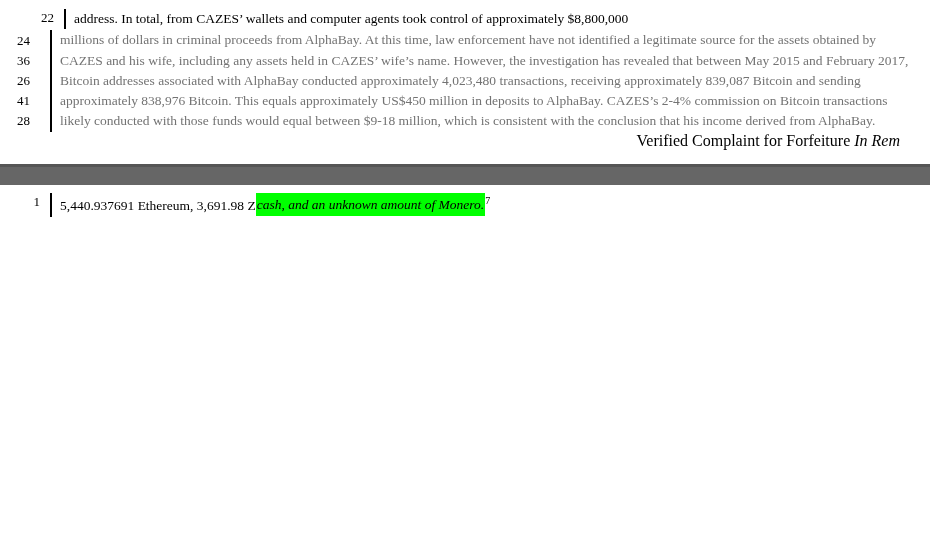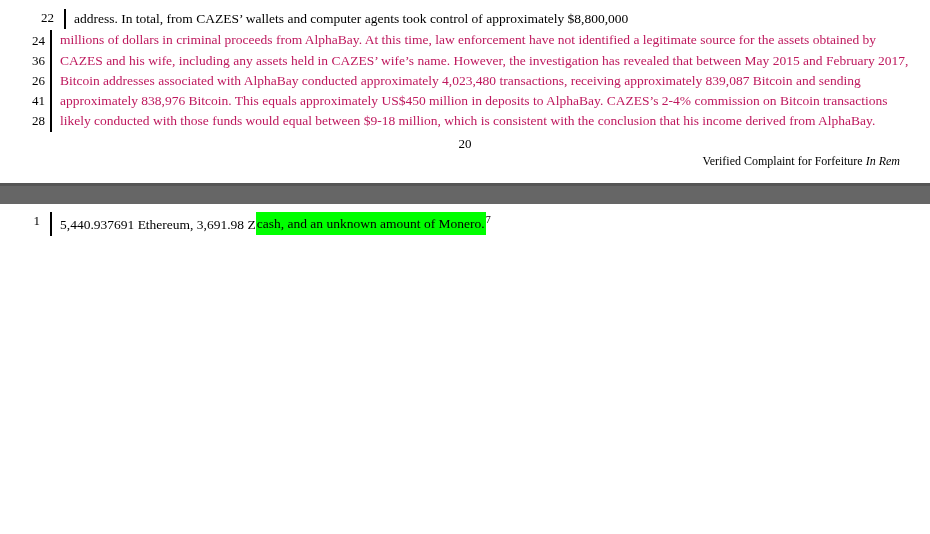--- a/index.html
+++ b/index.html
@@ -69,21 +69,21 @@
       display: flex;
       align-items: flex-start;
     }
 
     .line-numbers-col {
       width: 50px;
       flex-shrink: 0;
       display: flex;
       flex-direction: column;
       text-align: right;
-      padding-right: 5px;
+      padding-right: 20px;
       font-size: 13px;
       color: #000;
       line-height: 1.5;
       padding-top: 1px;
     }
 
     .line-numbers-col span {
       display: block;
       height: 20px;
       line-height: 20px;
@@ -94,34 +94,34 @@
       background: #000;
       flex-shrink: 0;
       margin-right: 8px;
       align-self: stretch;
     }
 
     .paragraph-text {
       flex: 1;
       font-size: 13.5px;
       line-height: 1.5;
-      color: #be185d;
+      color: #737373;
       padding-right: 20px;
     }
 
     .page-footer {
       text-align: center;
       font-size: 13px;
       color: #000;
       padding: 4px 0 2px 0;
     }
 
     .footer-right {
       text-align: right;
-      font-size: 12px;
+      font-size: 16px;
       color: #000;
       padding-right: 30px;
       padding-bottom: 4px;
       font-style: italic;
     }
 
     .footer-right span.normal {
       font-style: normal;
     }
 
@@ -176,20 +176,21 @@
       flex: 1;
       font-size: 13.5px;
       color: #000;
       line-height: 1.5;
       padding-right: 20px;
     }
 
     .highlight-green {
       background-color: #00ff00;
       padding: 4px 1px;
+      font-style: italic;
     }
 
     sup {
       font-size: 10px;
       vertical-align: super;
     }
   </style>
 </head>
 <body>
 
@@ -207,21 +208,20 @@
       <span>24</span>
       <span>36</span>
       <span>26</span>
       <span>41</span>
       <span>28</span>
     </div>
     <div class="divider-col"></div>
     <div class="paragraph-text">millions of dollars in criminal proceeds from AlphaBay.  At this time, law enforcement have not identified a legitimate source for the assets obtained by CAZES and his wife, including any assets held in CAZES’ wife’s name.  However, the investigation has revealed that between May 2015 and February 2017, Bitcoin addresses associated with AlphaBay conducted approximately 4,023,480 transactions, receiving approximately 839,087 Bitcoin and sending approximately 838,976 Bitcoin. This equals approximately US$450 million in deposits to AlphaBay.  CAZES’s 2-4% commission on Bitcoin transactions likely conducted with those funds would equal between $9-18 million, which is consistent with the conclusion that his income derived from AlphaBay.</div>
   </div>
 
-  <div class="page-footer">20</div>
 
   <div class="footer-right">
     <span class="normal">Verified Complaint for Forfeiture</span>
     <em>In Rem</em>
   </div>
 
 </div>
 
 <div class="gray-bar"></div>
 

